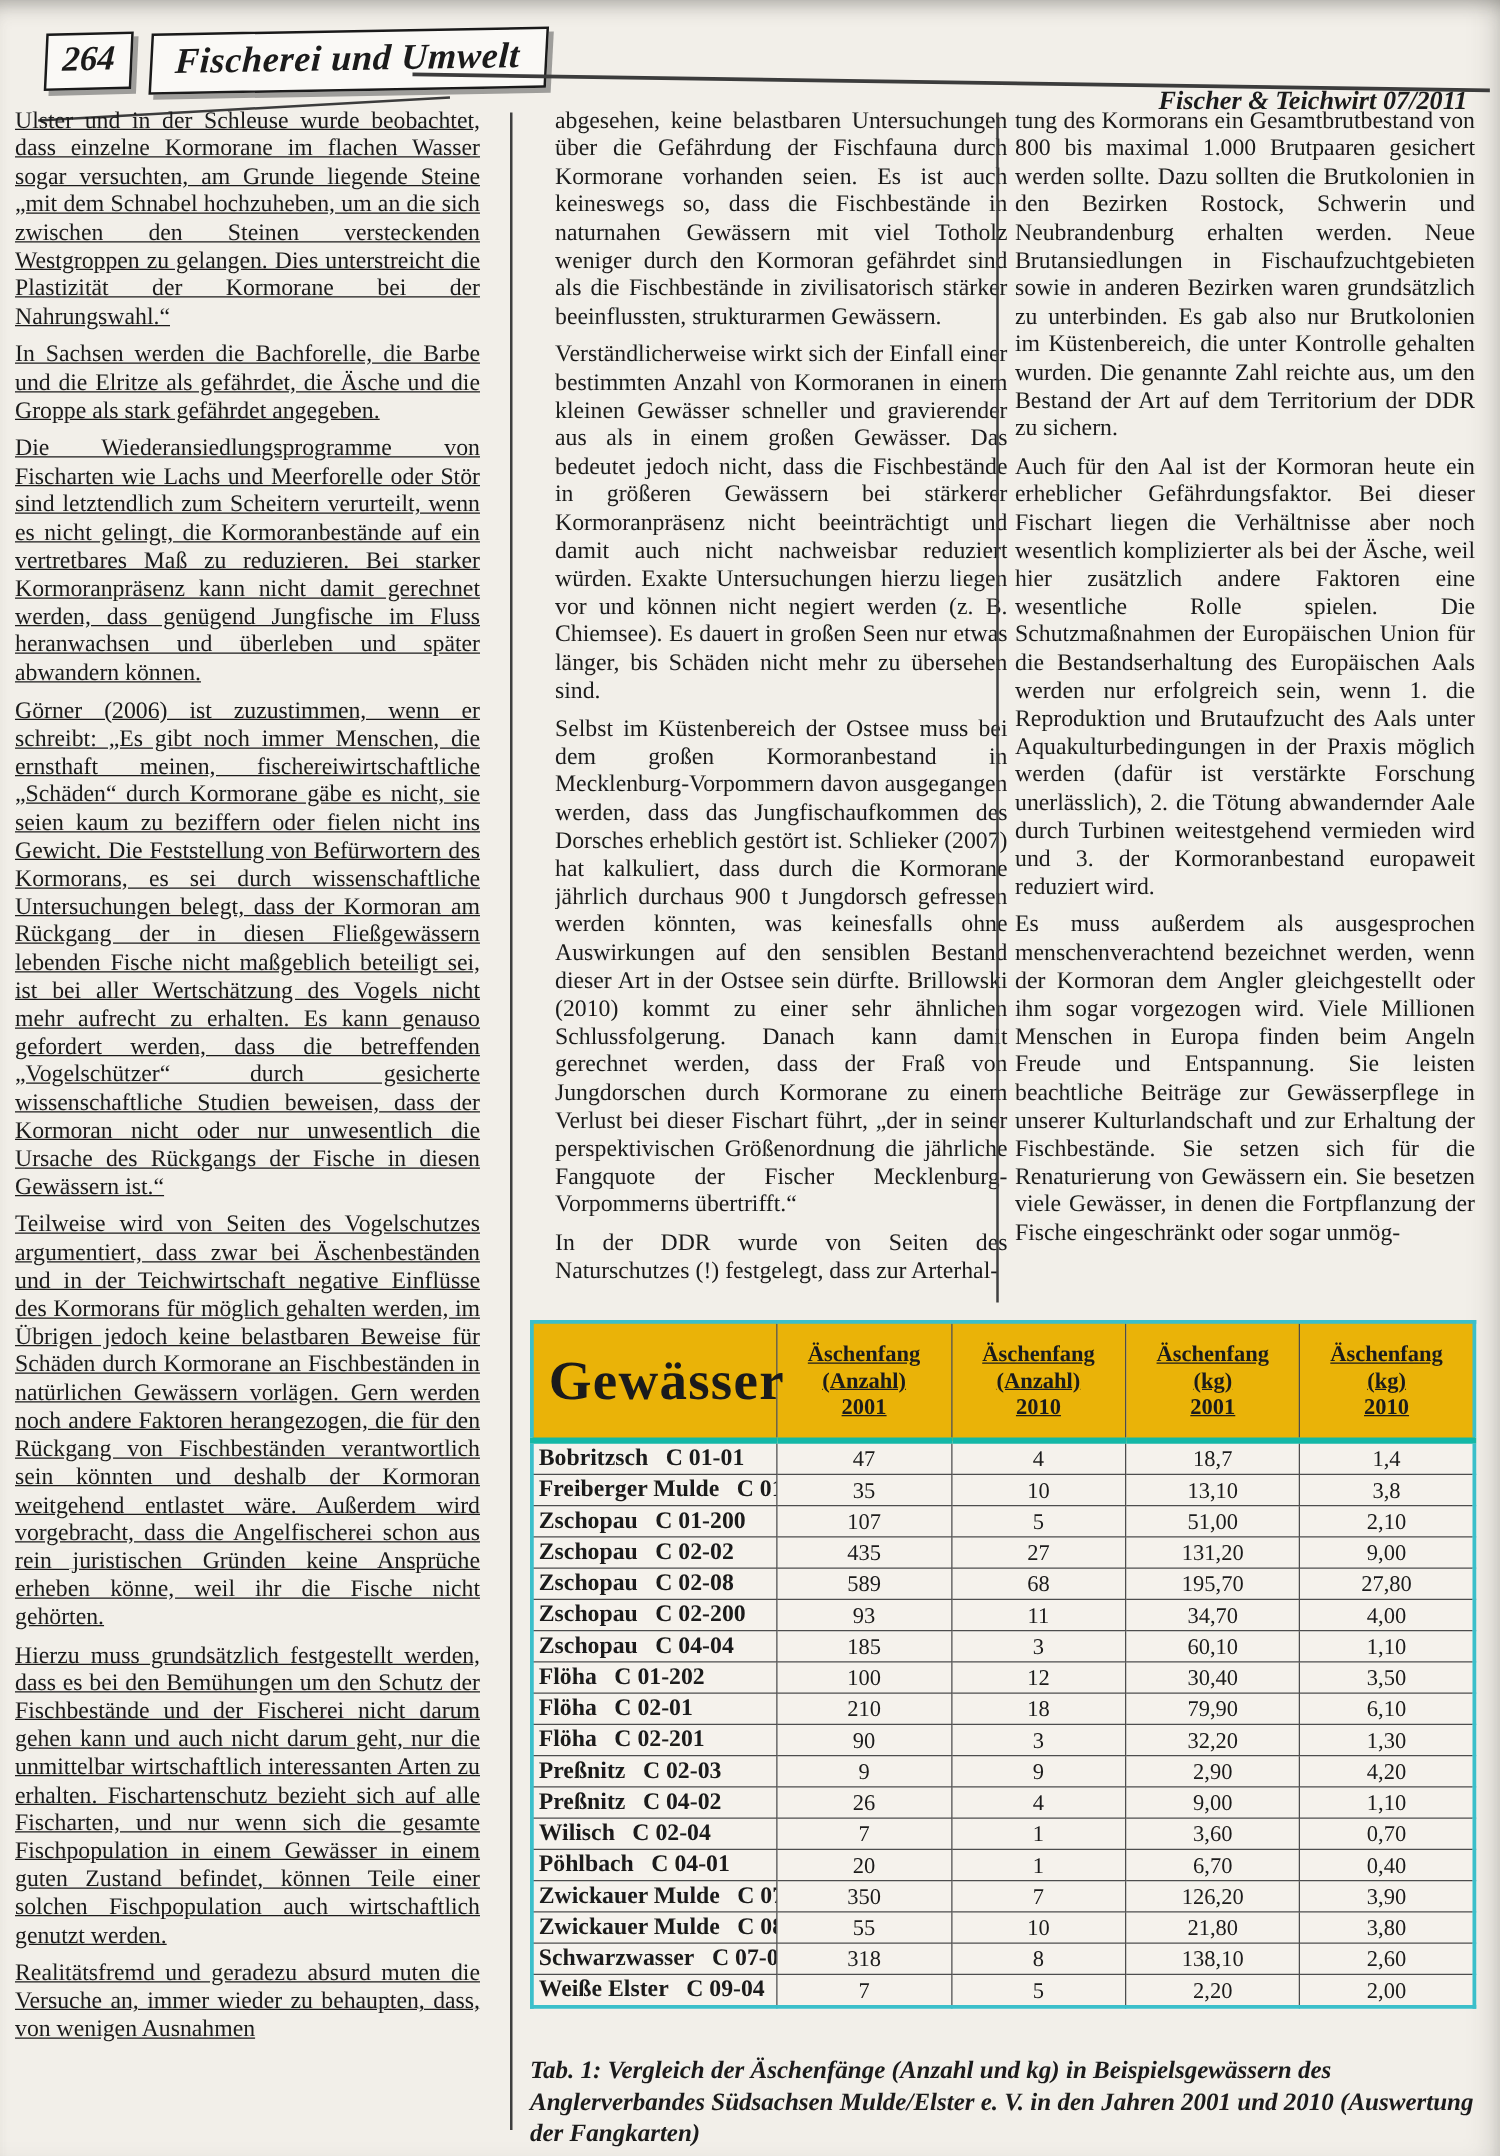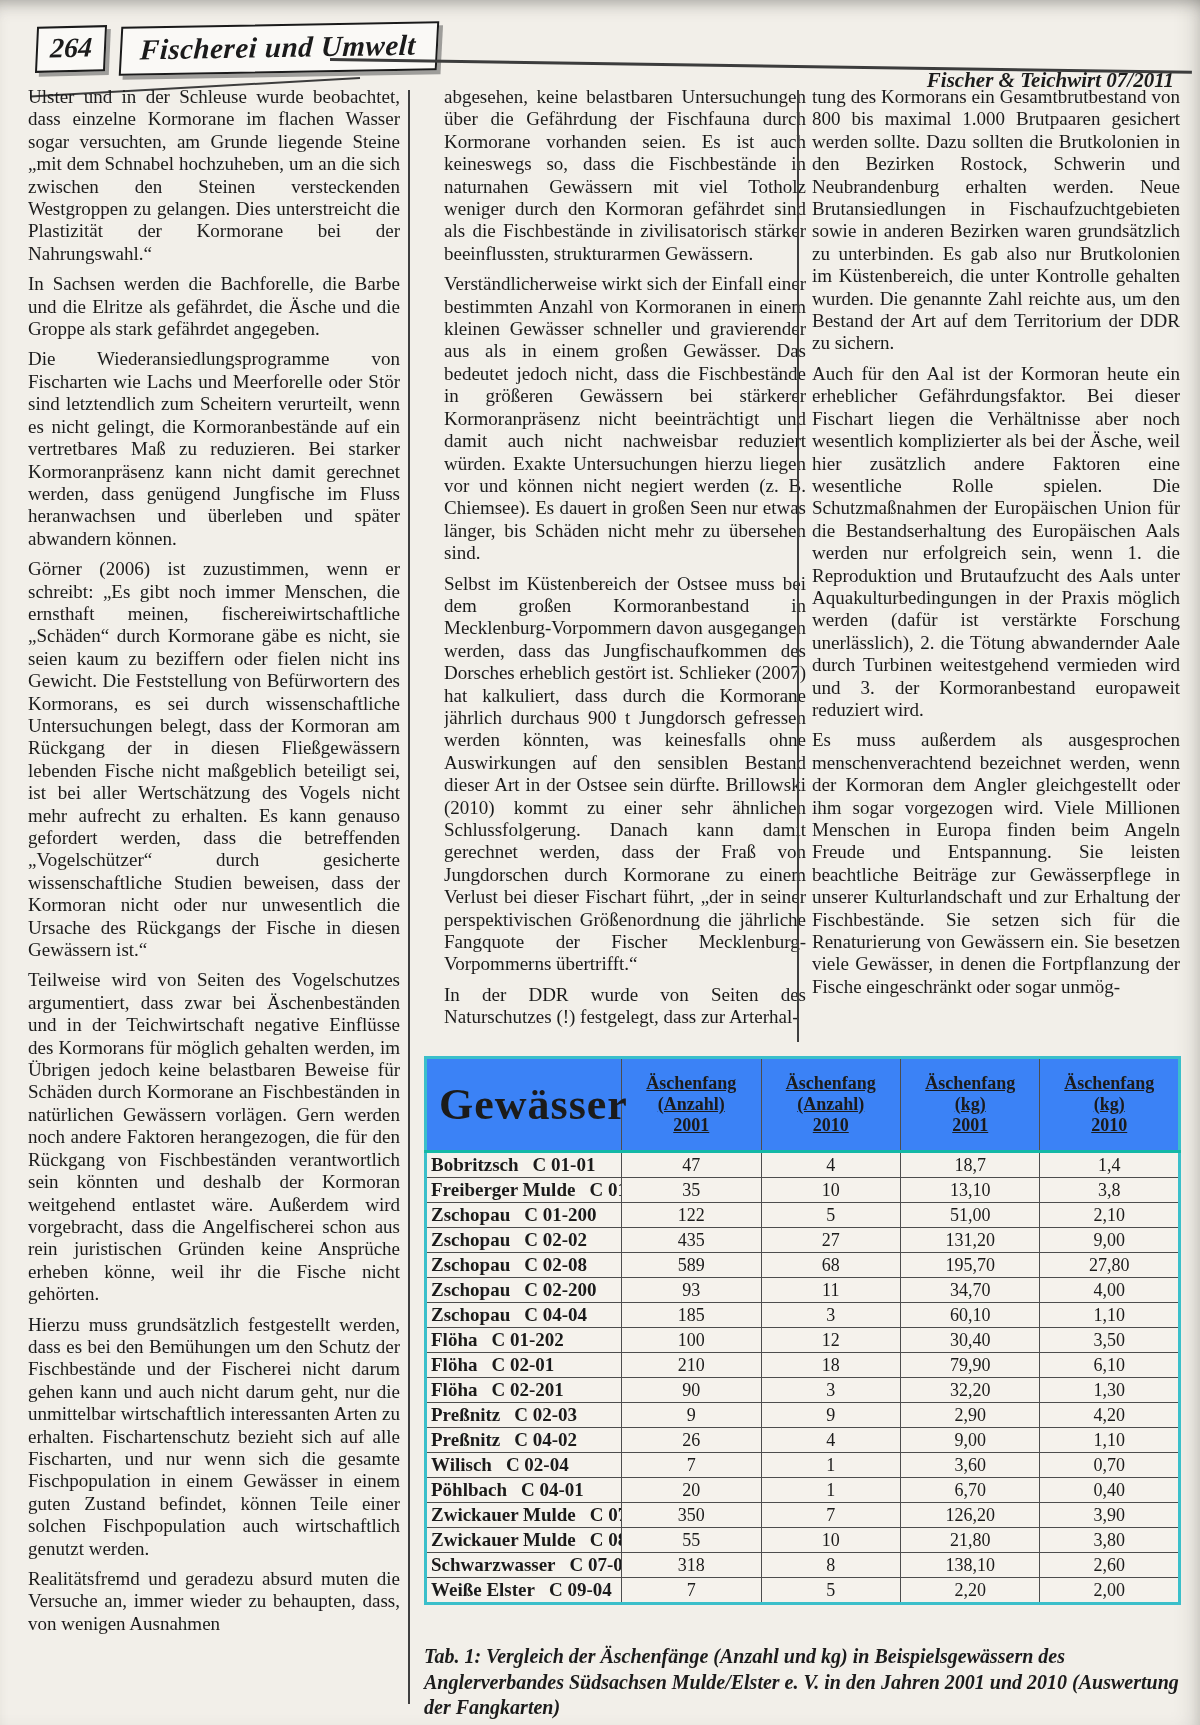--- a/index.html
+++ b/index.html
@@ -38,36 +38,36 @@
     position:absolute;left:330px;top:58px;width:862px;height:2.5px;
     background:#3c3c3c;transform:rotate(.85deg);transform-origin:left center;
   }
   .header-rule-left{
     position:absolute;left:30px;top:77px;width:330px;height:2px;
     background:#3c3c3c;transform:rotate(-3.2deg);transform-origin:right center;
   }
   
   .col{position:absolute;top:86px;text-align:justify;font-size:19px;line-height:22.4px;overflow:hidden;}
   .col p{margin:0 0 8px 0;}
-  .col1{left:28px;width:372px;height:1636px;}
+  .col1{left:12px;width:372px;height:1636px;text-decoration:underline;}
   .col2{left:424px;width:362px;height:972px;margin-left:20px;}
   .col3{left:812px;width:368px;height:978px;}
   .vrule{position:absolute;width:2px;background:#3f3f3f;}
   .vrule1{left:408px;top:90px;height:1614px;}
   .vrule2{left:797px;top:90px;height:952px;}
   
   .tablewrap{position:absolute;left:424px;top:1056px;width:757px;}
   table.fish{
     border-collapse:collapse;table-layout:fixed;width:757px;
     border:3px solid #3bbfca;background:#f5f2ec;
   }
   table.fish th,table.fish td{border:1px solid #4d4d4d;}
   table.fish tr.head th{
-    background:#3b82f6;height:89px;vertical-align:middle;
-    border-bottom:3px solid #14b8a6;
+    background:#eab308;height:89px;vertical-align:middle;
+    border-bottom:5px solid #14b8a6;
   }
   th.th-title{
     font-size:44px;font-weight:bold;text-align:left;padding-left:12px;
     letter-spacing:1px;
   }
   th.th-small{
     font-size:18px;font-weight:bold;line-height:1.18;text-align:center;
     white-space:pre-line;
     text-decoration:underline;
   }
@@ -156,21 +156,21 @@
     </tr>
           <tr>
       <td class="name"><span>Freiberger Mulde</span><span class="code">C 01-02</span></td>
       <td class="val">35</td>
       <td class="val">10</td>
       <td class="val">13,10</td>
       <td class="val">3,8</td>
     </tr>
           <tr>
       <td class="name"><span>Zschopau</span><span class="code">C 01-200</span></td>
-      <td class="val">122</td>
+      <td class="val">107</td>
       <td class="val">5</td>
       <td class="val">51,00</td>
       <td class="val">2,10</td>
     </tr>
           <tr>
       <td class="name"><span>Zschopau</span><span class="code">C 02-02</span></td>
       <td class="val">435</td>
       <td class="val">27</td>
       <td class="val">131,20</td>
       <td class="val">9,00</td>

